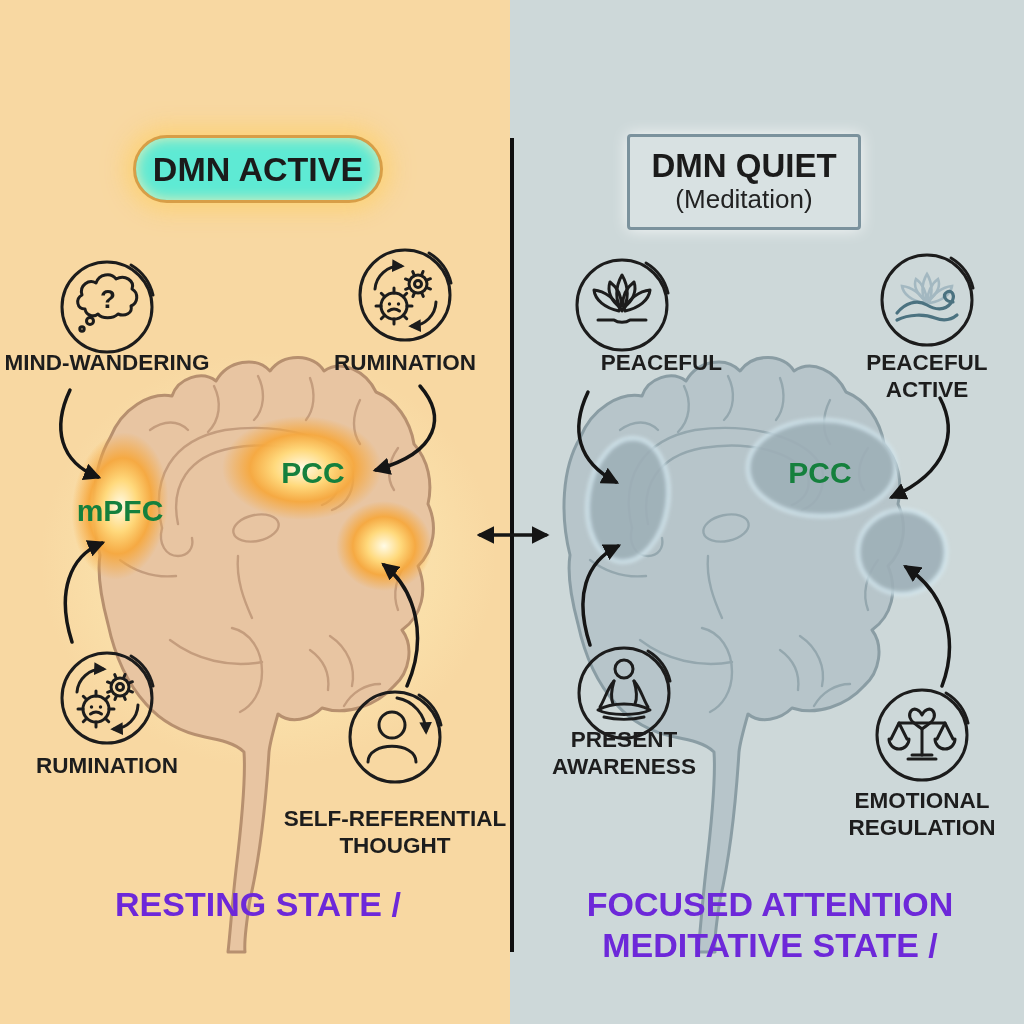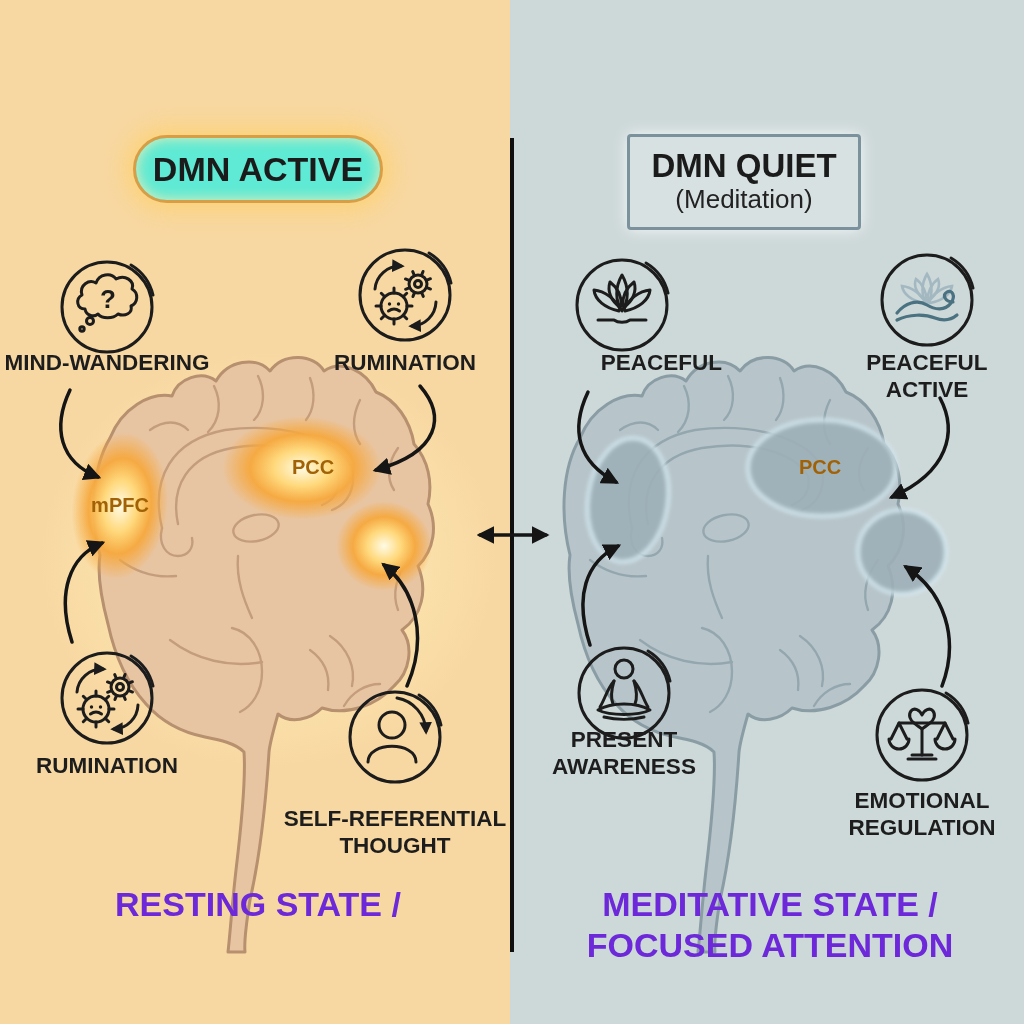--- a/index.html
+++ b/index.html
@@ -19,22 +19,22 @@
     box-shadow:0 0 22px 8px rgba(252,210,118,.95), inset 0 0 14px rgba(255,236,180,.9);
     font-size:34px;font-weight:bold;color:#1b1b1b;}
   .badge-right{left:627px;top:134px;width:234px;height:96px;
     border:3px solid var(--right-accent,#7b929d);border-radius:4px;background:#d8e1e2;
     box-shadow:0 0 16px rgba(255,255,255,.8);}
   .badge-right .b1{font-size:33px;font-weight:bold;color:#1b1b1b;line-height:1.05;}
   .badge-right .b2{font-size:26px;color:#222;line-height:1.2;}
 
   .lbl{position:absolute;text-align:center;font-weight:bold;font-size:22.5px;
     color:#1d1d1d;line-height:1.22;}
-  .region-lbl{position:absolute;text-align:center;font-weight:bold;font-size:20px;
-    color:#a16207;}
+  .region-lbl{position:absolute;text-align:center;font-weight:bold;font-size:30px;
+    color:#15803d;}
   .caption{position:absolute;width:380px;text-align:center;font-size:34px;
     font-weight:bold;color:#6d28d9;line-height:1.2;}
   .caption span{display:block;}
 
   
   #lbl-mind{left:-8px;top:349px;width:230px;}
   #lbl-rum-top{left:295px;top:349px;width:220px;}
   #lbl-rum-bot{left:-3px;top:752px;width:220px;}
   #lbl-self{left:265px;top:805px;width:260px;}
   #lbl-peaceful{left:522px;top:349px;width:200px;text-align:right;}
@@ -318,16 +318,16 @@
   <div class="lbl" id="lbl-emot">EMOTIONAL REGULATION</div>
 
   <div class="region-lbl" id="lbl-mpfc">mPFC</div>
   <div class="region-lbl" id="lbl-pcc-l">PCC</div>
   <div class="region-lbl" id="lbl-pcc-r">PCC</div>
 
   <div class="caption cap-left">
     <span>RESTING STATE /</span>
   </div>
   <div class="caption cap-right">
+    <span>FOCUSED ATTENTION</span>
     <span>MEDITATIVE STATE /</span>
-    <span>FOCUSED ATTENTION</span>
   </div>
 </div>
 
 </body></html>

